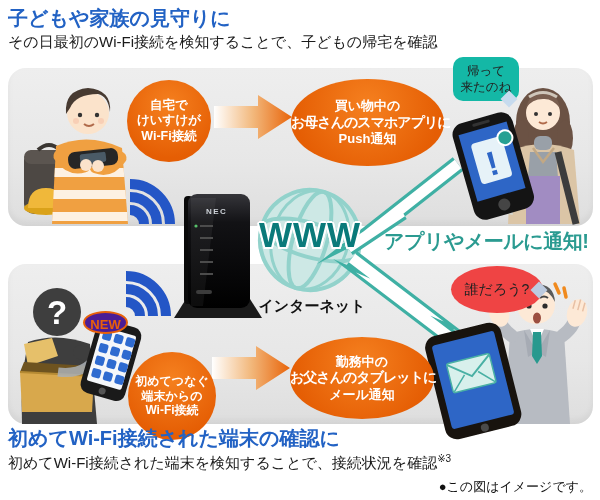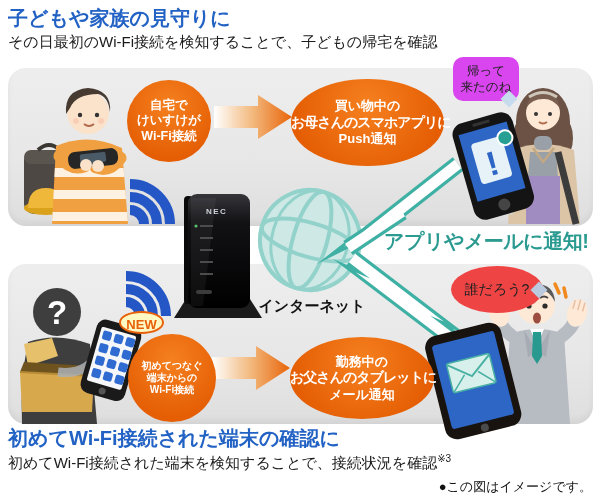--- a/index.html
+++ b/index.html
@@ -25,38 +25,37 @@
     border-radius:50%;
     color:#fff;font-weight:bold;text-align:center;
     display:flex;flex-direction:column;justify-content:center;
     line-height:1.22;
   }
   .obubble div{white-space:nowrap;}
   .obubble .long{letter-spacing:-1px;font-size:14px;}
   
   .speech{color:#222;text-align:center;display:flex;flex-direction:column;justify-content:center;}
   .speech .tail{position:absolute;width:12px;height:12px;transform:rotate(45deg);}
-  .mom-bubble{background:#d946ef;border-radius:10px;font-size:12.5px;line-height:1.3;}
+  .mom-bubble{background:#14b8a6;border-radius:10px;font-size:12.5px;line-height:1.3;}
   .mom-bubble .tail{background:#c7dbee;right:4px;bottom:-4px;}
   .dad-bubble{background:#ef4444;border-radius:50%;font-size:14px;}
   .dad-bubble .tail{background:#bccadf;right:-2px;top:18px;}
   
   .www{
     font-size:35px;font-weight:bold;color:#0a7a7a;letter-spacing:1px;text-align:center;
     text-shadow:-2px 0 #fff,2px 0 #fff,0 -2px #fff,0 2px #fff,
                 -1.5px -1.5px #fff,1.5px 1.5px #fff,-1.5px 1.5px #fff,1.5px -1.5px #fff;
   }
   .inet{font-size:15px;font-weight:bold;color:#101010;text-align:center;white-space:nowrap;}
   .notify{font-size:20px;font-weight:bold;color:#2b9b91;letter-spacing:-0.5px;white-space:nowrap;}
   
   .new-badge{
-    width:45px;height:23px;background:#fef9c3;border:2.5px solid #e8610a;border-radius:50%;
+    width:45px;height:23px;background:#4c1d95;border:2.5px solid #e8610a;border-radius:50%;
     color:#e8610a;font-size:13px;font-weight:bold;text-align:center;line-height:23px;
     box-sizing:border-box;
-    margin-left:36px;
   }
   svg text{font-family:"Liberation Sans","DejaVu Sans",sans-serif;}
 </style>
 </head>
 <body>
 
 <div class="stage">
 
   <div class="abs sec-title" style="left:8px;top:6px;">子どもや家族の見守りに</div>
   <div class="abs sec-sub" style="left:8px;top:33px;">その日最初のWi-Fi接続を検知することで、子どもの帰宅を確認</div>
@@ -277,21 +276,21 @@
   <div class="abs obubble" style="left:127px;top:80px;width:84px;height:82px;font-size:12.5px;">
     <div>自宅で</div>
     <div>けいすけが</div>
     <div>Wi-Fi接続</div>
   </div>
   <div class="abs obubble" style="left:291px;top:79px;width:153px;height:87px;font-size:13px;">
     <div>買い物中の</div>
     <div class="long">お母さんのスマホアプリに</div>
     <div>Push通知</div>
   </div>
-  <div class="abs obubble" style="left:128px;top:334px;width:88px;height:88px;font-size:10px;">
+  <div class="abs obubble" style="left:128px;top:352px;width:88px;height:88px;font-size:12px;">
     <div>初めてつなぐ</div>
     <div>端末からの</div>
     <div>Wi-Fi接続</div>
   </div>
   <div class="abs obubble" style="left:290px;top:337px;width:144px;height:82px;font-size:13px;">
     <div>勤務中の</div>
     <div class="long">お父さんのタブレットに</div>
     <div>メール通知</div>
   </div>
 
@@ -300,20 +299,21 @@
   <div class="abs speech mom-bubble" style="left:453px;top:57px;width:66px;height:44px;">
     <div class="tail"></div>
     <div>帰って</div>
     <div>来たのね</div>
   </div>
   <div class="abs speech dad-bubble" style="left:451px;top:266px;width:92px;height:47px;">
     <div class="tail"></div>
     <div>誰だろう?</div>
   </div>
 
+  <div class="abs www" style="left:256px;top:215px;width:108px;">WWW</div>
   <div class="abs inet" style="left:250px;top:297px;width:124px;">インターネット</div>
   <div class="abs notify" style="left:384px;top:228px;">アプリやメールに通知!</div>
 
   <div class="abs sec-title" style="left:8px;top:426px;">初めてWi-Fi接続された端末の確認に</div>
   <div class="abs sec-sub" style="left:8px;top:453px;"><span>初めてWi-Fi接続された端末を検知することで、接続状況を確認</span><sup>※3</sup></div>
   <div class="abs disclaimer" style="right:8px;top:478px;">●この図はイメージです。</div>
 
 </div>
 
 </body></html>

